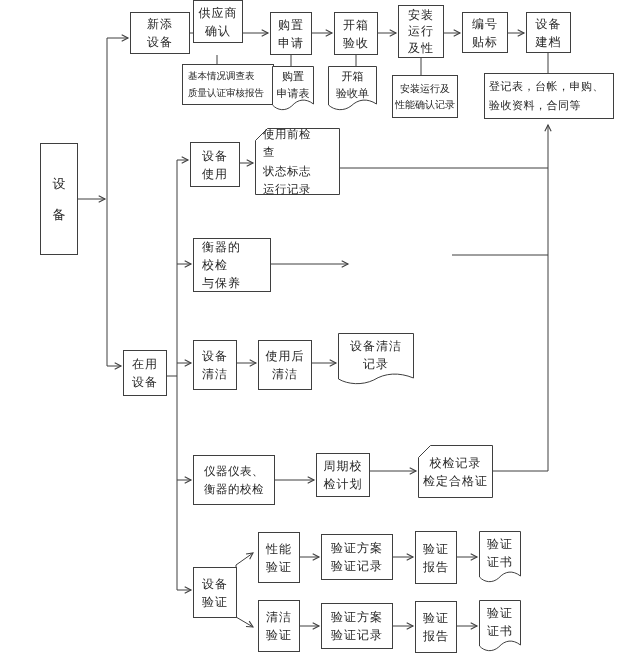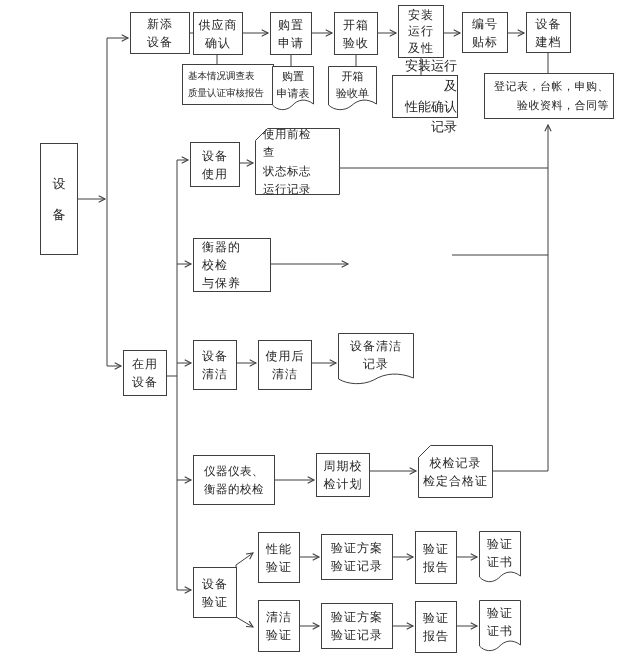--- a/index.html
+++ b/index.html
@@ -13,21 +13,21 @@
     position:absolute;box-sizing:border-box;border:1px solid #3f3f3f;background:#ffffff;
     display:flex;align-items:center;justify-content:center;
     color:#262626;font-size:12px;line-height:1.5;letter-spacing:1px;text-align:center;
   }
   .shape-host{border:none;background:transparent;}
   .shape{position:absolute;left:0;top:0;overflow:visible;}
   .shape path{fill:#ffffff;stroke:#3f3f3f;stroke-width:1;}
   .txt{position:relative;white-space:pre-line;display:block;width:100%;}
   .txt-left{text-align:left;}
   .fs9{font-size:9.5px;line-height:1.75;letter-spacing:0;margin-left:12px;}
-  .fs10{font-size:13px;line-height:1.55;letter-spacing:0;text-align:right;}
+  .fs10{font-size:10px;line-height:1.55;letter-spacing:0;}
   .fs11{font-size:11px;line-height:1.75;letter-spacing:0.5px;}
   .fs115{font-size:11.5px;line-height:1.6;letter-spacing:0.5px;}
   .pad-l8{padding-left:8px;padding-right:20px;}
   .pad-l4{padding-left:5px;padding-right:2px;}
   .doc .txt{padding-bottom:9px;}
   .root-box .txt{letter-spacing:0;line-height:2.4;font-size:13px;}
   #wires{position:absolute;left:0;top:0;z-index:0;}
   .node{z-index:1;}
 </style>
 </head>
@@ -98,21 +98,21 @@
 
   <div class="node root-box" style="left:40px;top:143px;width:38px;height:112px;">
     <span class="txt">设
 备</span>
   </div>
 
   <div class="node" style="left:130px;top:12px;width:60px;height:42px;">
     <span class="txt">新添
 设备</span>
   </div>
-  <div class="node" style="left:193px;top:12px;width:50px;height:43px;">
+  <div class="node" style="left:193px;top:0;width:50px;height:43px;">
     <span class="txt">供应商
 确认</span>
   </div>
   <div class="node" style="left:270px;top:12px;width:42px;height:43px;">
     <span class="txt">购置
 申请</span>
   </div>
   <div class="node" style="left:334px;top:12px;width:44px;height:43px;">
     <span class="txt">开箱
 验收</span>
@@ -147,21 +147,21 @@
         <path d="M0.5,0.5 H48.5 V38 C39.2,32 30.38,33 23.029999999999998,40 C15.68,45.5 6.37,44.5 0.5,39 Z"></path>
       </svg>
     <span class="txt" style="font-size:11px;letter-spacing:0;">开箱
 验收单</span>
   </div>
   <div class="node fs10" style="left:392px;top:75px;width:66px;height:43px;">
     <span class="txt">安装运行及
 性能确认记录</span>
   </div>
   <div class="node fs11" style="left:484px;top:73px;width:130px;height:46px;">
-    <span class="txt txt-left" style="white-space:normal;padding:0 4px;text-align:right;">登记表，台帐，申购、验收资料，合同等</span>
+    <span class="txt txt-left" style="white-space:normal;padding:0 4px;">登记表，台帐，申购、验收资料，合同等</span>
   </div>
 
   <div class="node" style="left:123px;top:350px;width:44px;height:46px;">
     <span class="txt">在用
 设备</span>
   </div>
 
   <div class="node" style="left:190px;top:142px;width:50px;height:45px;">
     <span class="txt">设备
 使用</span>

